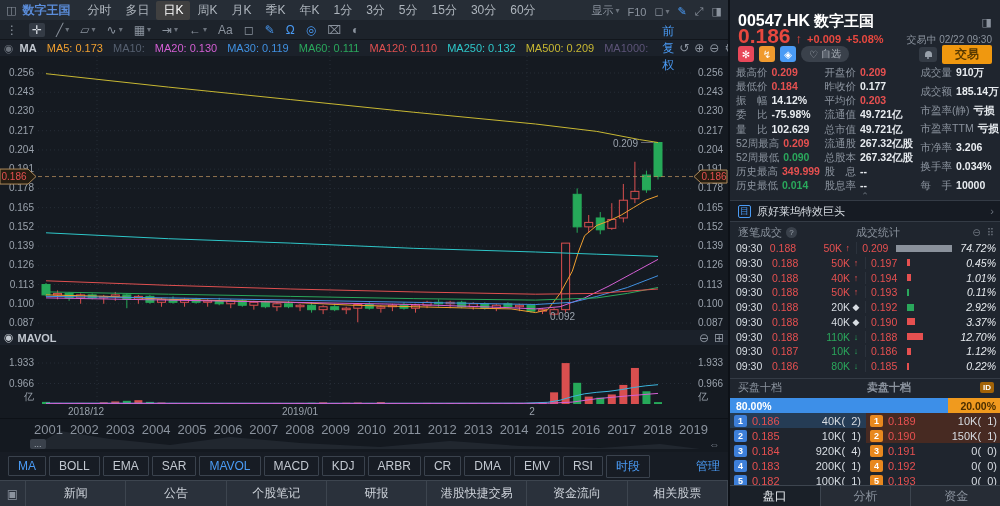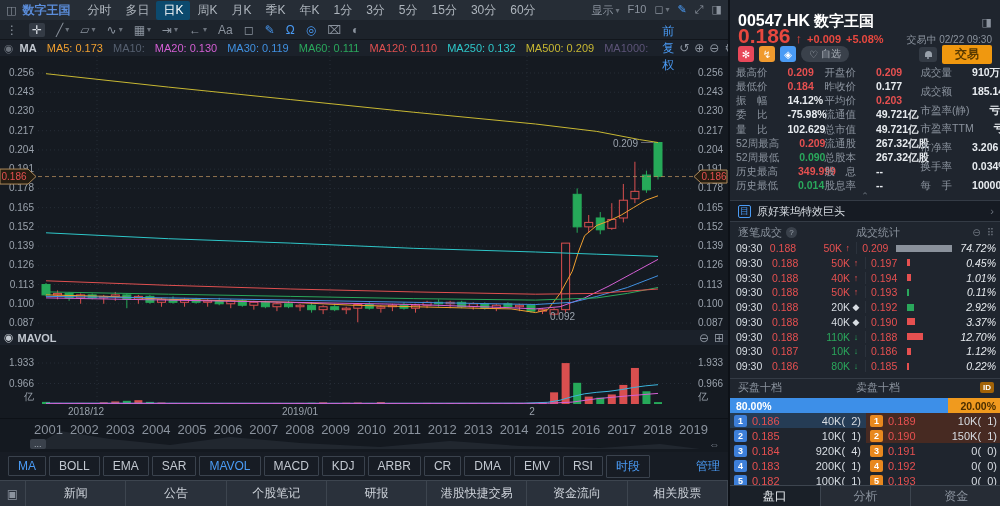--- a/index.html
+++ b/index.html
@@ -4,22 +4,22 @@
 <style>
   html,body{margin:0;padding:0;background:#10141a;}
   *{box-sizing:border-box;font-family:"Liberation Sans","DejaVu Sans",sans-serif;}
   #app{position:relative;width:1000px;height:506px;background:#171c24;color:#c2c8d0;overflow:hidden;font-size:11px;}
   
   #left{position:absolute;left:0;top:0;width:728px;height:506px;}
   #topbar{position:absolute;left:0;top:0;width:728px;height:20px;background:#262d36;display:flex;align-items:center;padding:0 6px;gap:2px;}
   .winicon{color:#8b939e;font-size:11px;margin-right:4px;}
   .stockname{color:#5b8ddb;font-weight:bold;margin-right:8px;font-size:12px;}
   .period{padding:1px 7px;color:#aeb5bd;cursor:pointer;font-size:12px;}
-  .period.active{background:#0c4a6e;color:#fff;border-radius:2px;text-align:right;}
-  #topbar-right{margin-left:auto;display:flex;align-items:flex-start;gap:8px;color:#8b939e;font-size:11px;}
+  .period.active{background:#404040;color:#fff;border-radius:2px;text-align:right;}
+  #topbar-right{margin-left:auto;display:flex;align-items:flex-end;gap:8px;color:#8b939e;font-size:11px;}
   .tbtn{display:flex;align-items:center;gap:2px;}
   .caret{font-size:8px;color:#6b727c;}
   .blue{color:#4a9bf5;}
   #toolrow{position:absolute;left:0;top:20px;width:728px;height:20px;background:#1d232b;display:flex;align-items:center;padding:0 6px;gap:11px;color:#8b939e;border-bottom:1px solid #12161c;}
   .tool{font-size:12px;display:flex;align-items:center;gap:2px;}
   .tool.boxed{background:#343b45;border-radius:2px;padding:0 3px;color:#d6dbe1;}
   #chartwrap{position:absolute;left:0;top:40px;width:728px;height:378px;background:#151a21;}
   #marow{position:absolute;left:0;top:0;width:728px;height:16px;display:flex;align-items:center;padding:0 4px;gap:4px;font-size:11px;background:#1b212a;}
   #marow .collapse{color:#6b727c;margin-right:2px;}
   #marow b{color:#c2c8d0;font-weight:bold;margin-right:6px;}
@@ -55,21 +55,21 @@
   #q-status{margin-left:auto;color:#8b939e;font-size:10px;}
   #q-line3{position:absolute;left:8px;top:46px;right:8px;height:16px;display:flex;align-items:center;gap:5px;}
   .badge{width:16px;height:16px;border-radius:3px;display:flex;align-items:center;justify-content:center;color:#fff;font-size:10px;}
   #fav{background:#3a414b;color:#aeb5bd;border-radius:8px;padding:1px 8px;font-size:10px;display:flex;gap:3px;align-items:center;}
   #bell{margin-left:auto;width:18px;height:15px;background:#343b45;border-radius:3px;display:flex;align-items:center;justify-content:center;}
   .bellshape{width:7px;height:6px;background:#9aa2ac;border-radius:4px 4px 0 0;position:relative;}
   .bellshape:after{content:"";position:absolute;left:2.5px;top:6px;width:2px;height:2px;background:#9aa2ac;border-radius:50%;}
   #tradebtn{background:#f0980f;color:#5a3a00;font-weight:bold;border-radius:2px;padding:1px 13px;font-size:12px;}
   #infogrid{position:absolute;left:6px;top:66px;right:4px;height:126px;display:flex;}
   .infocol{display:flex;flex-direction:column;justify-content:space-between;}
-  .infocell{display:flex;gap:20px;font-size:10.5px;line-height:13px;white-space:nowrap;}
+  .infocell{display:flex;gap:4px;font-size:10.5px;line-height:13px;white-space:nowrap;}
   .ilab{color:#8b939e;}
   .ival{color:#e8ecf0;font-weight:bold;}
   .red{color:#e65050!important;}
   .green{color:#2aa85c!important;}
   #grid-collapse{position:absolute;left:0;right:0;top:192px;text-align:center;color:#6b727c;font-size:9px;line-height:8px;}
   #newsbar{position:absolute;left:0;top:200px;width:272px;height:22px;background:#161b23;border-top:1px solid #343b45;border-bottom:1px solid #343b45;display:flex;align-items:center;padding:0 8px;gap:6px;}
   #newsicon{width:13px;height:13px;border:1px solid #4a9bf5;border-radius:2px;color:#4a9bf5;font-size:9px;display:flex;align-items:center;justify-content:center;}
   #newstitle{color:#d6dbe1;font-size:11px;}
   #newschev{margin-left:auto;color:#6b727c;}
   #tickhead{position:absolute;left:0;top:224px;width:272px;height:16px;display:flex;align-items:center;padding:0 8px;color:#8b939e;font-size:11px;}
@@ -81,21 +81,21 @@
   .t-time{width:30px;margin-left:6px;color:#d8dde3;}
   .t-price{width:36px;margin-left:6px;color:#e65050;}
   .t-vol{width:42px;text-align:right;}
   .t-dir{width:12px;text-align:center;font-size:9px;}
   .t-sep{width:1px;height:12px;background:#2b323c;margin:0 3px;}
   .s-price{width:36px;margin-left:2px;color:#e65050;}
   .s-barbox{flex:1;display:flex;align-items:center;}
   .s-bar{height:7px;}
   .s-pct{width:48px;text-align:right;margin-right:6px;color:#e8ecf0;font-style:italic;}
   #depthhead{position:absolute;left:0;top:378px;width:272px;height:18px;display:flex;align-items:center;padding:0 8px;color:#8b939e;font-size:11px;border-top:1px solid #343b45;}
-  #selllabel{position:absolute;left:126px;}
+  #selllabel{position:absolute;left:137px;font-weight:bold;}
   #idbadge{margin-left:auto;background:#a16207;color:#fff;border-radius:2px;font-size:8px;padding:0 3px;line-height:11px;font-weight:bold;}
   #ratiobar{position:absolute;left:0;top:398px;width:272px;height:15px;display:flex;font-size:10.5px;font-weight:bold;}
   #ratio-buy{background:#3d8fe8;color:#fff;display:flex;align-items:center;padding-left:6px;}
   #ratio-sell{background:#f09a1e;color:#4a2e00;display:flex;align-items:center;justify-content:flex-end;padding-right:6px;flex:1;}
   #depthrows{position:absolute;left:0;top:413px;width:272px;height:72px;overflow:hidden;}
   .drow{display:flex;height:15px;align-items:center;}
   .dhalf{width:136px;display:flex;align-items:center;padding:0 5px 0 4px;height:15px;}
   .dnum{width:13px;height:12px;border-radius:2px;color:#fff;font-size:9px;display:flex;align-items:center;justify-content:center;font-weight:bold;}
   .dnum.b{background:#3d7fd9;}
   .dnum.a{background:#e8881e;}

